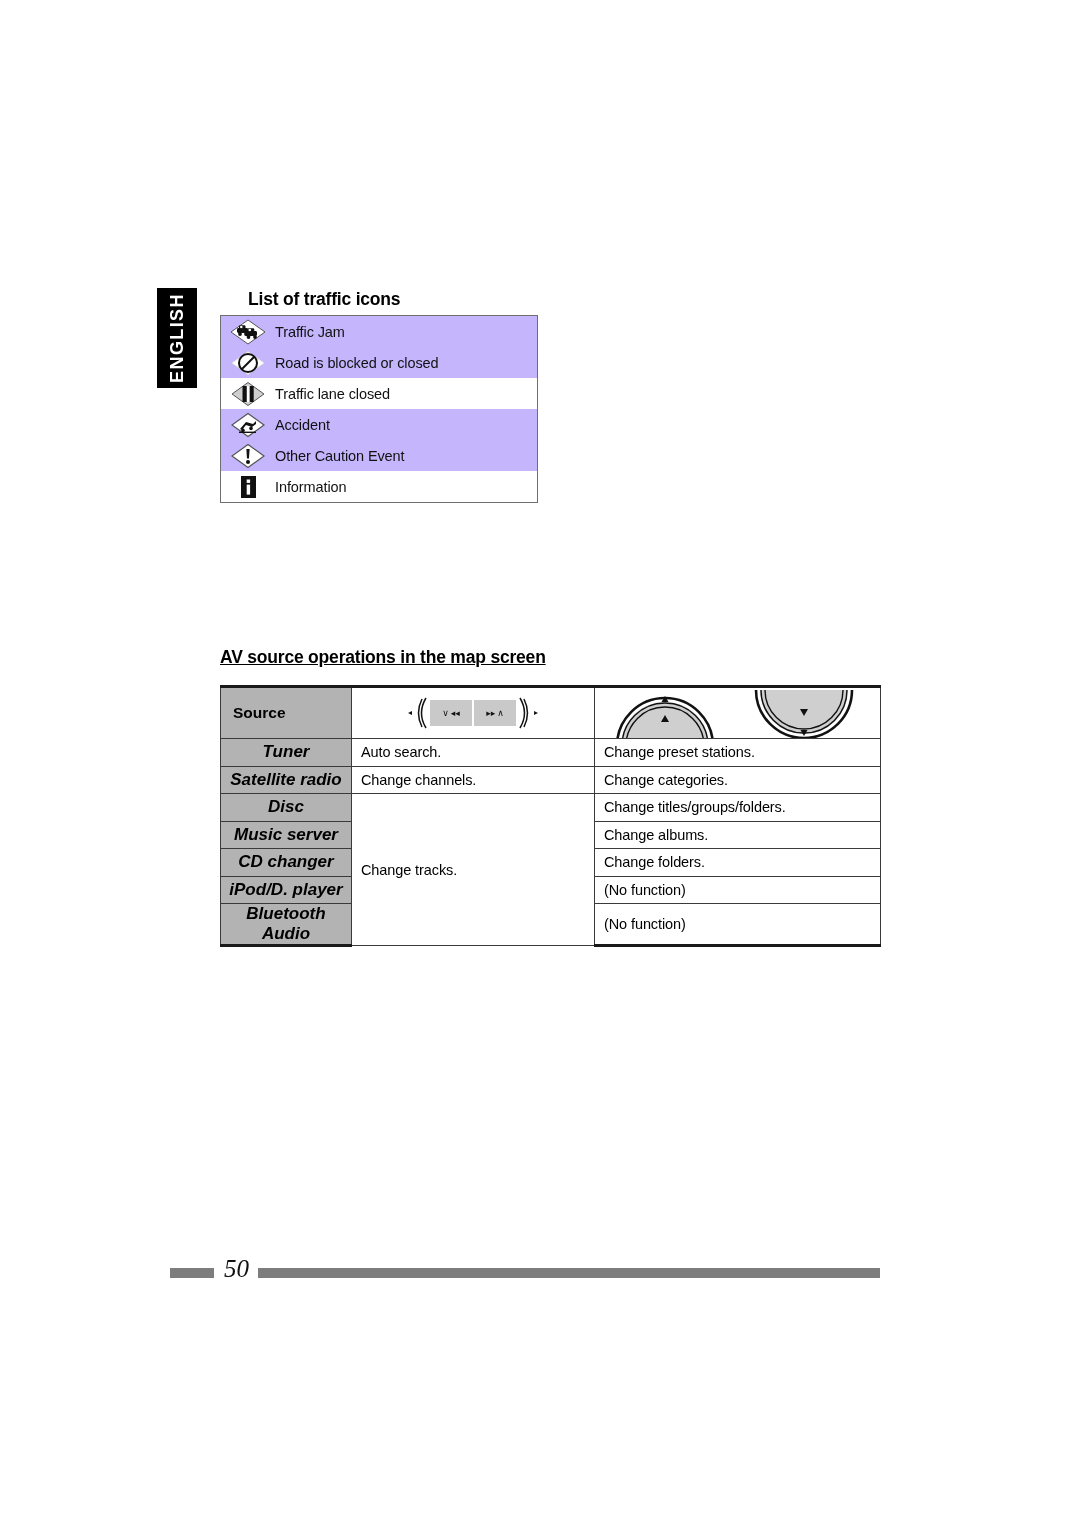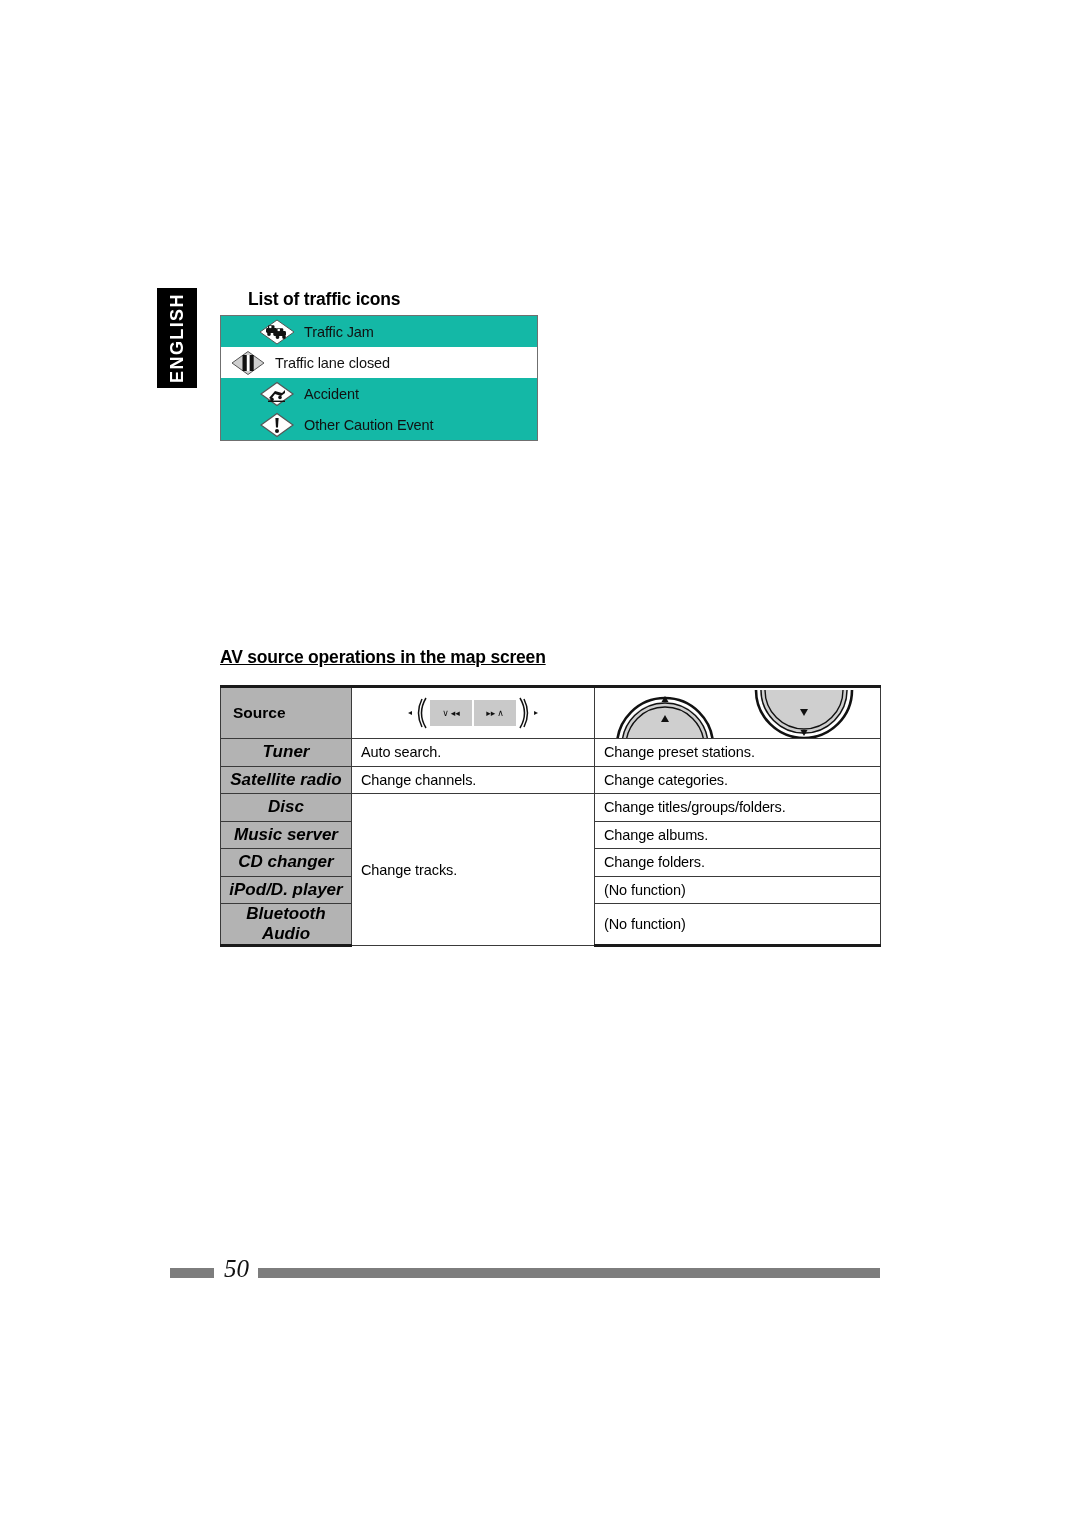--- a/index.html
+++ b/index.html
@@ -59,21 +59,21 @@
     border: 1px solid #6f6f6f;
     box-sizing: border-box;
     background: #ffffff;
   }
   .traffic-row {
     display: flex;
     align-items: center;
     height: 31px;
     box-sizing: border-box;
   }
-  .traffic-row.shaded { background: #14b8a6; padding-left: 29px; }
+  .traffic-row.shaded { background: #c4b5fd; }
   .traffic-row.plain  { background: #ffffff; }
   .traffic-icon-cell {
     width: 54px;
     min-width: 54px;
     display: flex;
     align-items: center;
     justify-content: center;
   }
   .traffic-label {
     font-size: 14.5px;
@@ -242,20 +242,30 @@
         <g fill="#ffffff">
           <rect x="10.2" y="6.9" width="2.2" height="2.2"></rect>
           <rect x="18.6" y="9.9" width="2.3" height="2.2"></rect>
         </g>
       </svg>
     </div>
     <div class="traffic-label">Traffic Jam</div>
   </div>
 
 
+  <div class="traffic-row shaded">
+    <div class="traffic-icon-cell">
+      <svg width="36" height="26" viewBox="0 0 36 26">
+        <polygon points="18,1.5 34,13 18,24.5 2,13" fill="#ffffff" stroke="#dddddd" stroke-width="1"></polygon>
+        <circle cx="18" cy="13" r="9" fill="#ffffff" stroke="#111" stroke-width="2"></circle>
+        <line x1="11.5" y1="19.5" x2="24.5" y2="6.5" stroke="#111" stroke-width="2"></line>
+      </svg>
+    </div>
+    <div class="traffic-label">Road is blocked or closed</div>
+  </div>
 
   <div class="traffic-row plain">
     <div class="traffic-icon-cell">
       <svg width="36" height="26" viewBox="0 0 36 26">
         <polygon points="18,1.5 34,13 18,24.5 2,13" fill="#cfcfcf" stroke="#555" stroke-width="1"></polygon>
         <rect x="12.5" y="5" width="4.2" height="16" fill="#111"></rect>
         <rect x="19.5" y="5" width="4.2" height="16" fill="#111"></rect>
         <rect x="17" y="5" width="2.4" height="16" fill="#ffffff"></rect>
       </svg>
     </div>
@@ -284,20 +294,30 @@
         <polygon points="18,1.5 34,13 18,24.5 2,13" fill="#ffffff" stroke="#555" stroke-width="1.2"></polygon>
         <g fill="#111">
           <path d="M16.4 6 L19.6 6 L19 15.5 L17 15.5 Z"></path>
           <circle cx="18" cy="19" r="2"></circle>
         </g>
       </svg>
     </div>
     <div class="traffic-label">Other Caution Event</div>
   </div>
 
+  <div class="traffic-row plain">
+    <div class="traffic-icon-cell">
+      <svg width="36" height="26" viewBox="0 0 36 26">
+        <rect x="11" y="2" width="15" height="22" fill="#111"></rect>
+        <rect x="16.7" y="5.5" width="3.4" height="3.4" fill="#ffffff"></rect>
+        <rect x="16.7" y="10.6" width="3.4" height="10" fill="#ffffff"></rect>
+      </svg>
+    </div>
+    <div class="traffic-label">Information</div>
+  </div>
 
 </div>
 
 <div class="section-heading" id="av-heading">AV source operations in the map screen</div>
 
 <table id="av-table">
   <colgroup>
     <col class="col-src">
       <col class="col-mid">
       <col class="col-last">

